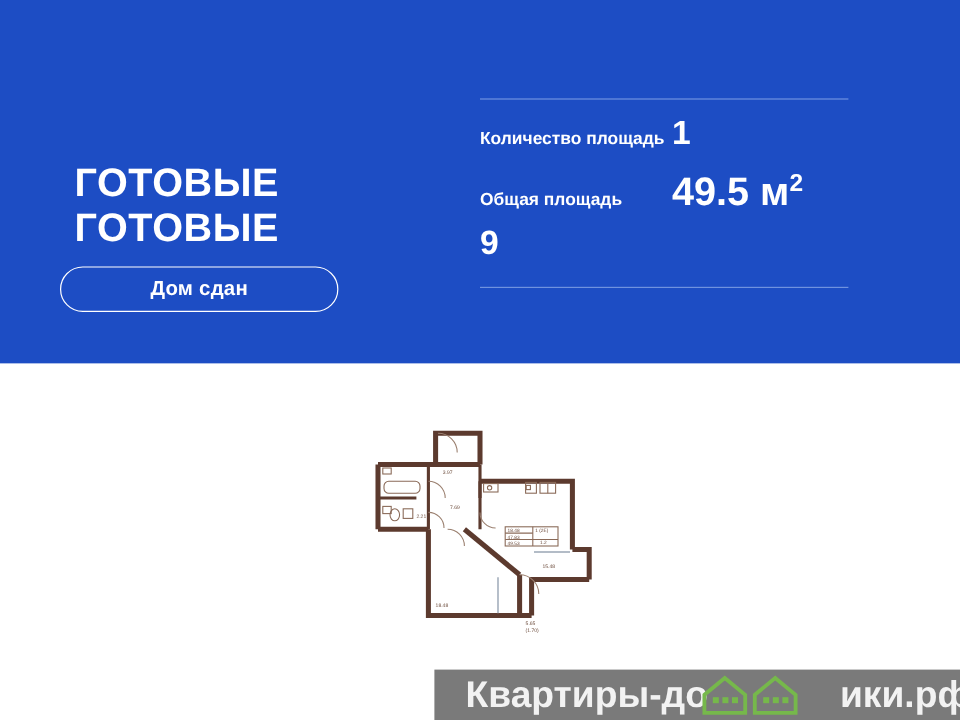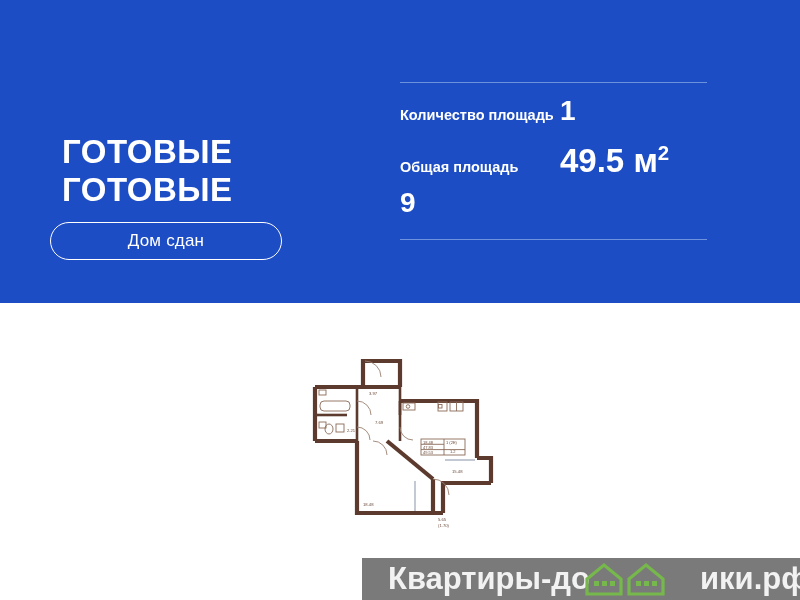--- a/index.html
+++ b/index.html
@@ -36,21 +36,21 @@
     width: 232px; height: 38px;
     border: 1.4px solid #ffffff;
     border-radius: 19px;
     background: transparent;
     display: flex; align-items: center; justify-content: center;
     cursor: pointer;
   }
   .status-pill span {
     color: #ffffff;
     font-size: 17px;
-    font-weight: 400;
+    font-weight: 700;
     letter-spacing: 0.2px;
   }
 
   
   .specs {
     position: absolute; left: 400px; top: 82px;
     width: 307px;
   }
   .spec-rule {
     height: 1px; width: 307px;

